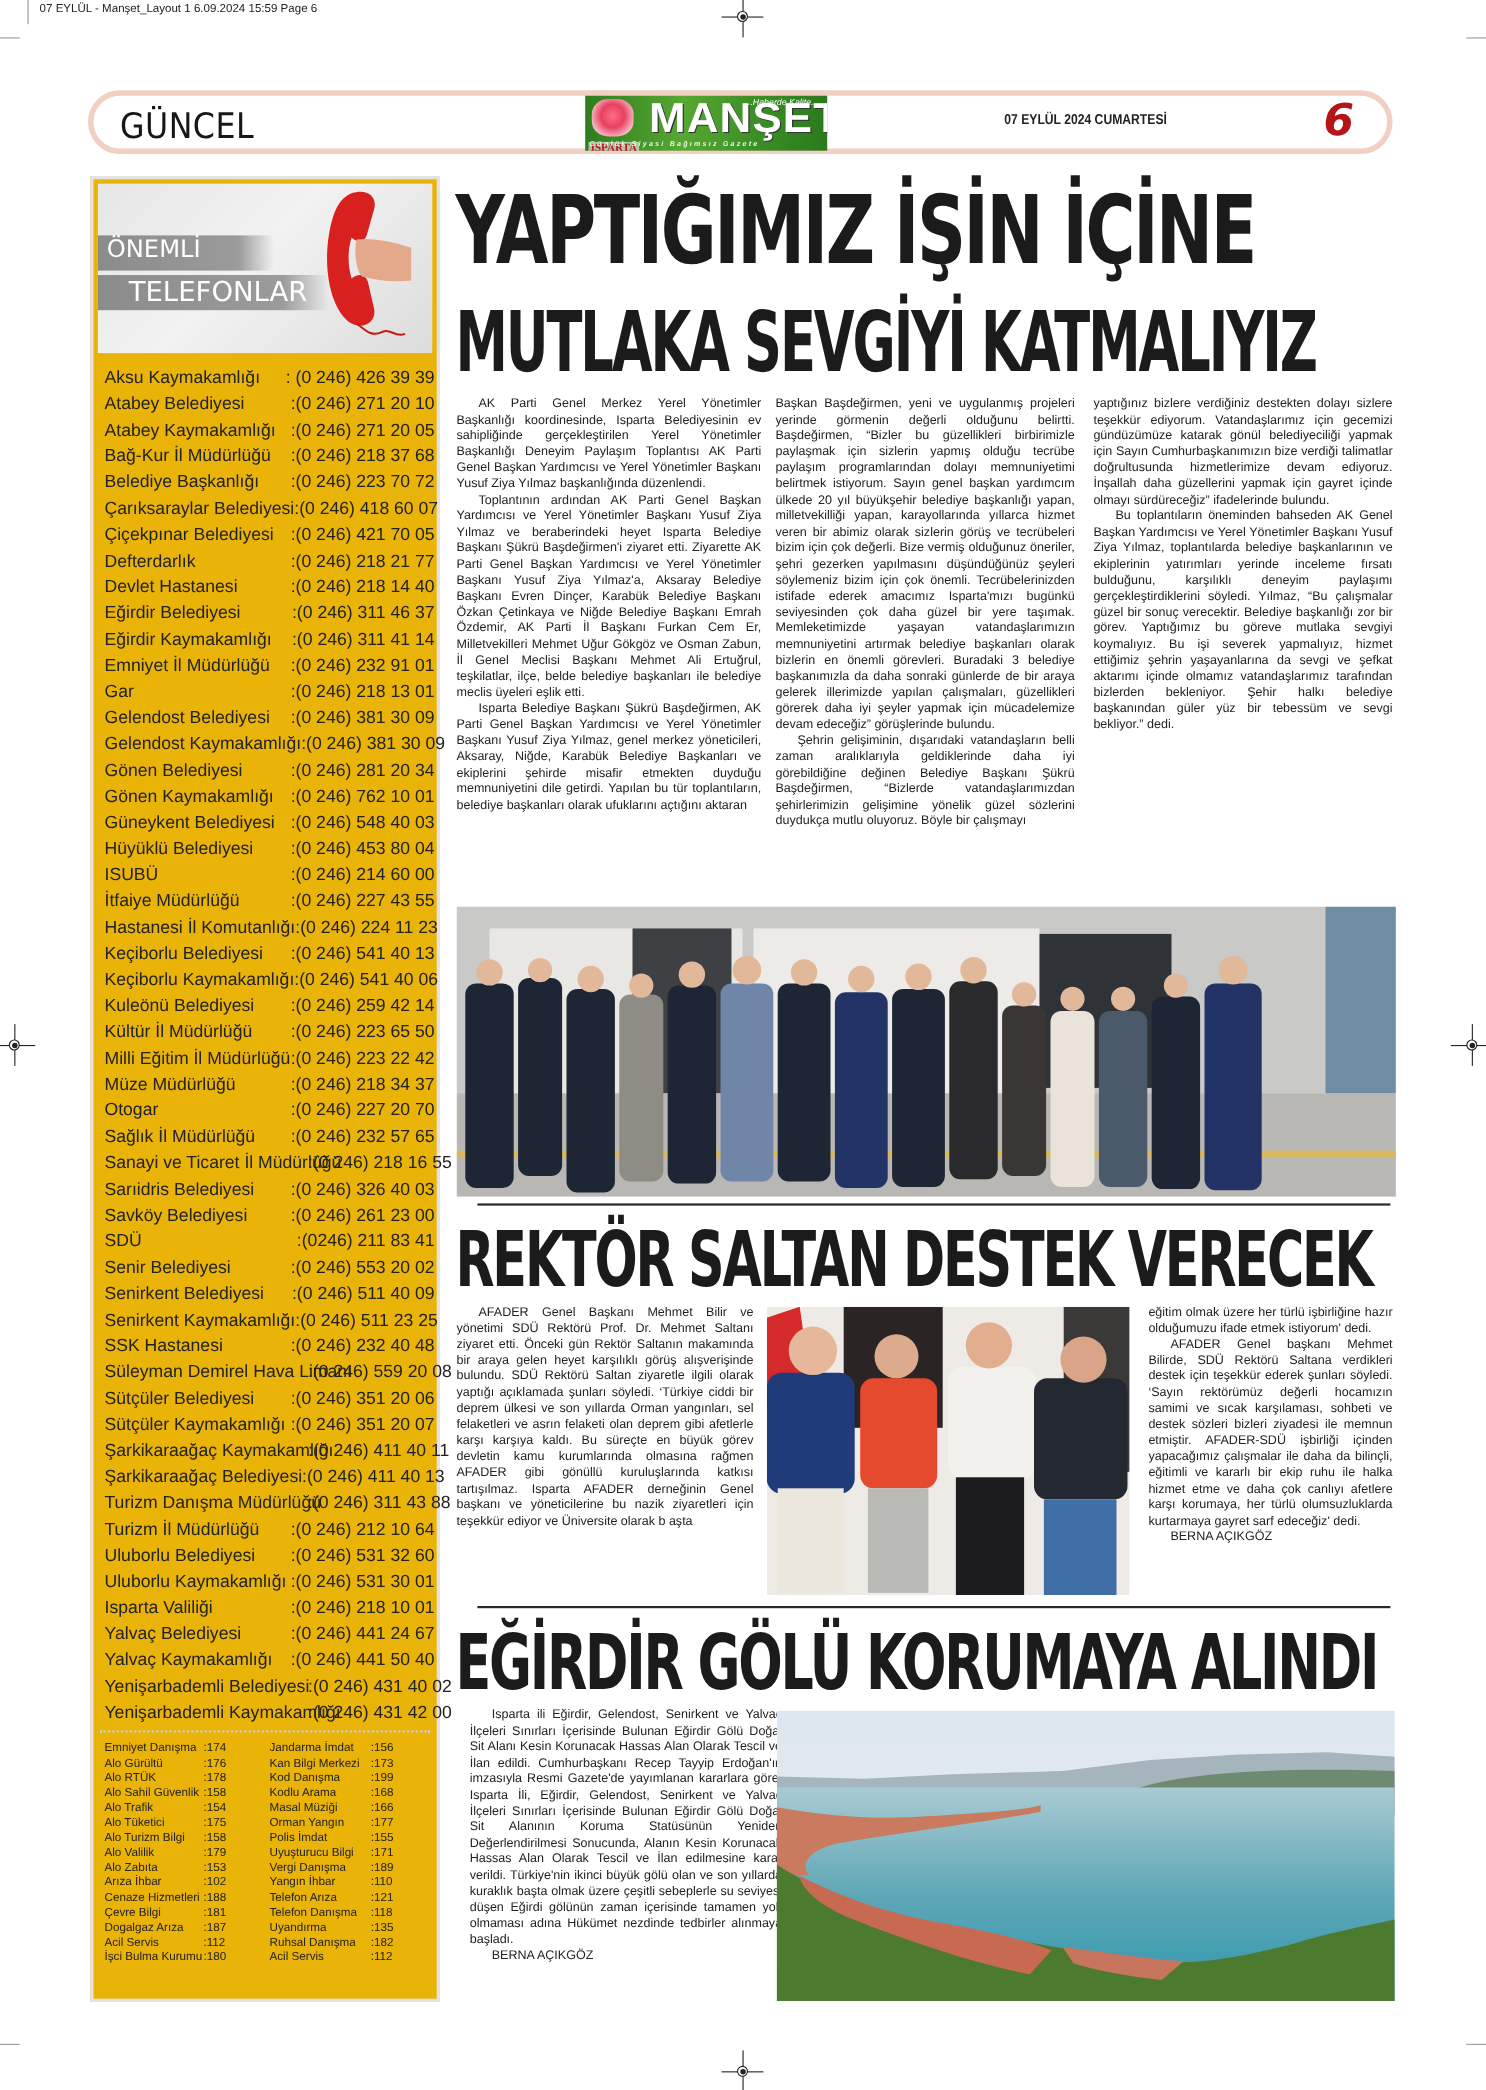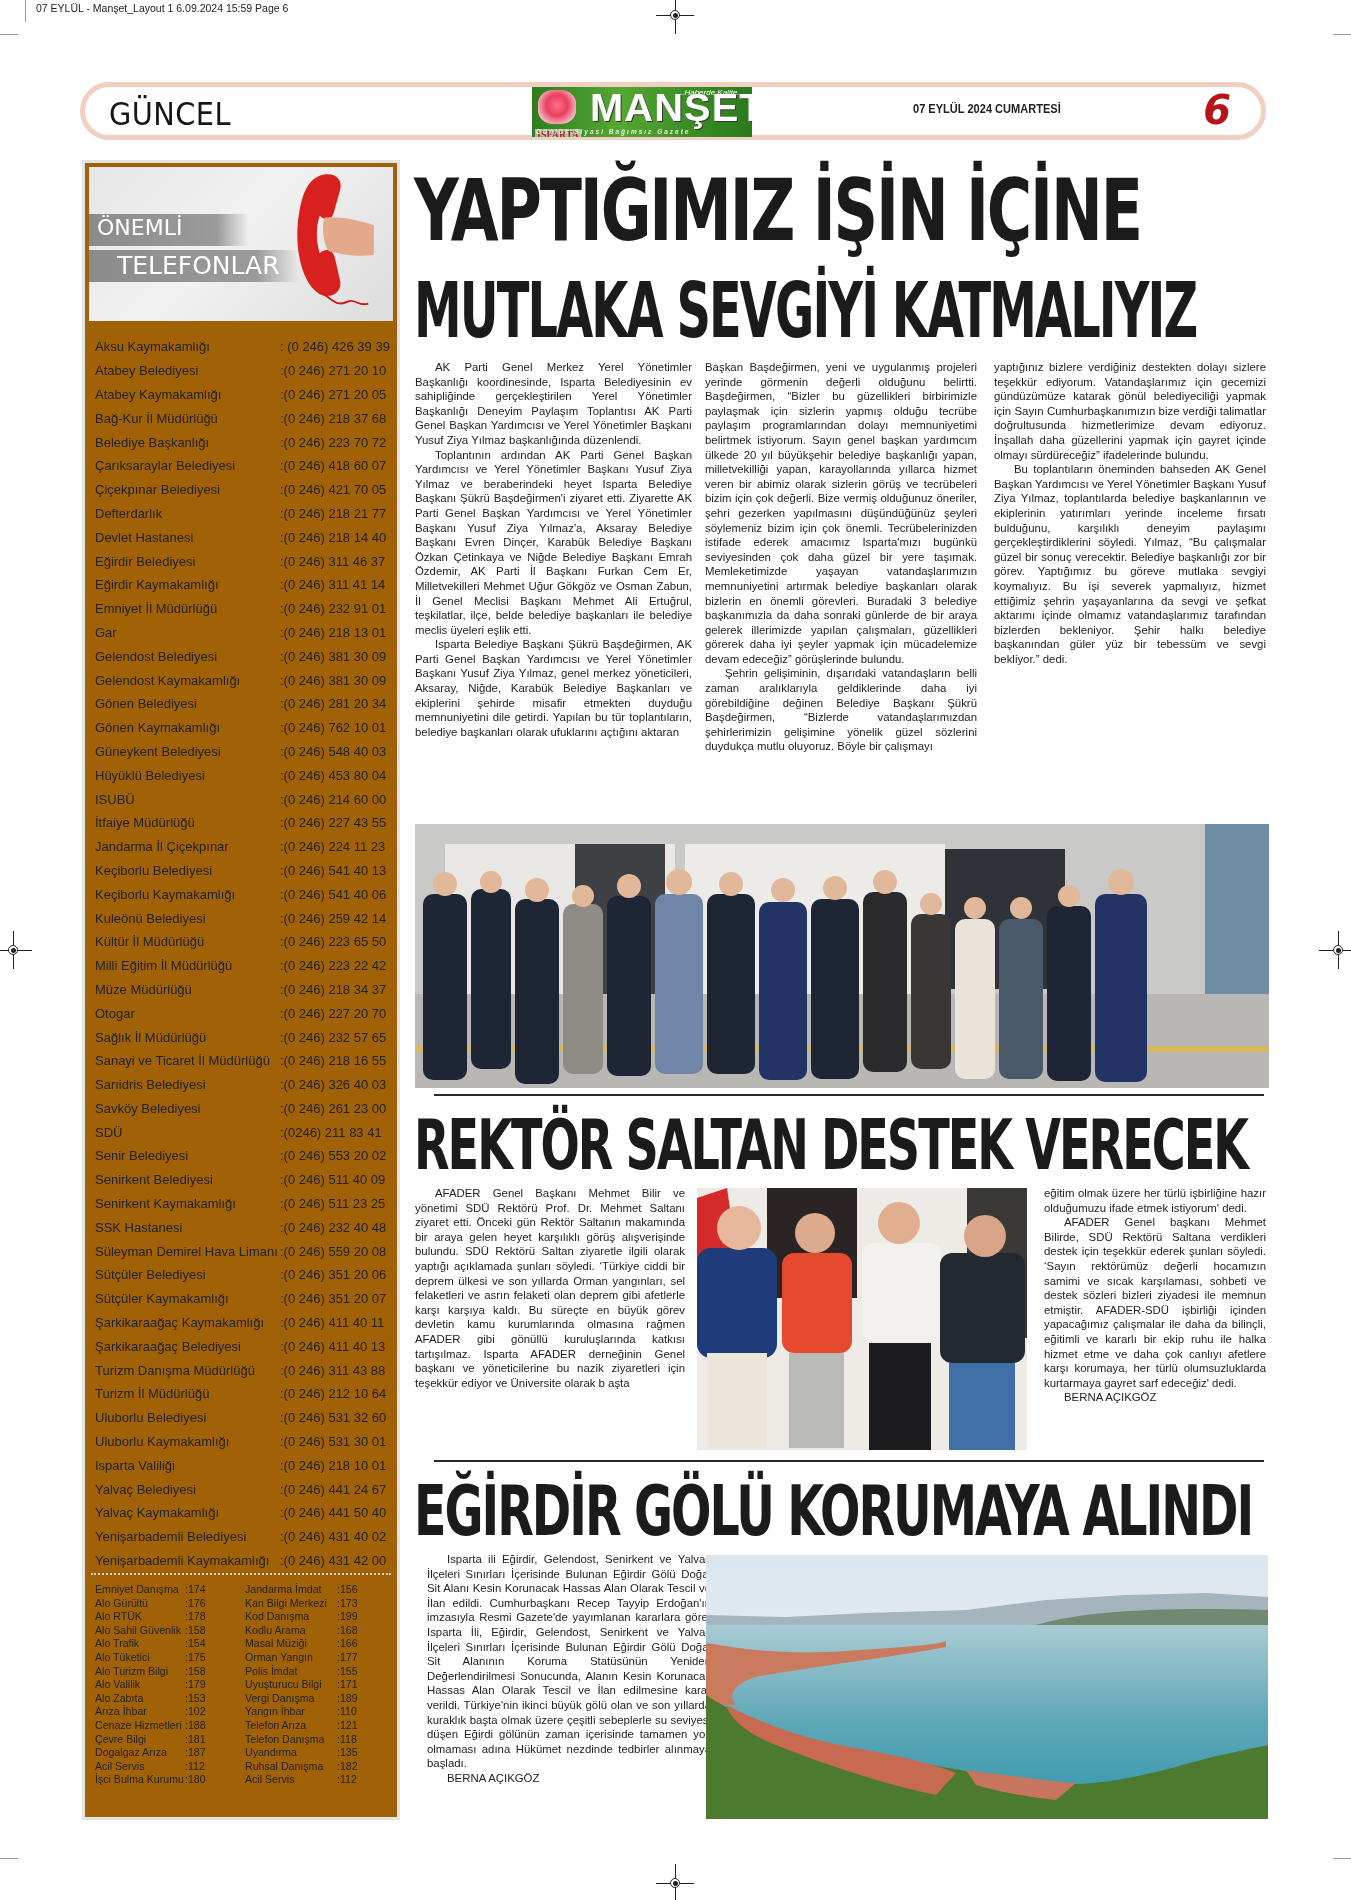--- a/index.html
+++ b/index.html
@@ -18,29 +18,29 @@
   .logo { position:absolute; left:447px; top:0px; width:220px; height:50px; background:linear-gradient(90deg,#2e7d1f 0%,#56a832 40%,#3c8f26 70%,#2a7a1c 100%); overflow:hidden; }
   .logo .rose { position:absolute; left:6px; top:3px; width:38px; height:34px; border-radius:40%; background:radial-gradient(circle at 50% 45%, #ff6f8a 0%, #e8405f 40%, #f7b8c4 75%, #f6d9de 100%); }
   .logo .isparta { position:absolute; left:3px; top:42px; font-size:10px; font-weight:bold; color:#c8102e; font-family:"Liberation Serif", serif; background:rgba(255,255,255,0.55); padding:0 2px; }
   .logo .brand { position:absolute; left:58px; top:2px; font-size:38px; font-weight:bold; color:#fff; font-family:"Liberation Sans", sans-serif; letter-spacing:1px; text-shadow:1px 1px 0 #333; transform:scaleX(1.05); transform-origin:left; line-height:38px; }
   .logo .tagline { position:absolute; right:8px; top:1px; font-size:8px; font-style:italic; color:#fff; }
   .logo .subline { position:absolute; left:4px; bottom:2px; font-size:6.5px; font-style:italic; font-weight:bold; color:#e9f5e0; letter-spacing:2px; }
   .date { position:absolute; left:828px; top:14px; font-size:13px; font-weight:bold; color:#222; transform:scaleX(0.85); transform-origin:left; }
   .pagenum { position:absolute; right:30px; top:0px; font-size:40px; font-weight:bold; color:#b71419; font-family:"DejaVu Sans", sans-serif; font-style:italic; }
 
   
-  .sidebar { position:absolute; left:82px; top:160px; width:318px; height:1660px; border:3px solid #e3e3e3; box-sizing:border-box; background:#a16207; }
+  .sidebar { position:absolute; left:82px; top:160px; width:318px; height:1660px; border:3px solid #e3e3e3; box-sizing:border-box; background:#eab308; }
   .phone-banner { position:absolute; left:4px; top:4px; width:304px; height:154px; background:linear-gradient(135deg,#e6e6e6 0%,#f2f2f2 45%,#dcdcdc 100%); overflow:hidden; }
   .banner-stripe1 { position:absolute; left:0; top:47px; width:160px; height:32px; background:linear-gradient(90deg,#8b8b8b 0%,#9b9b9b 80%, rgba(155,155,155,0) 100%); }
   .banner-stripe2 { position:absolute; left:0; top:83px; width:210px; height:32px; background:linear-gradient(90deg,#8b8b8b 0%,#9b9b9b 80%, rgba(155,155,155,0) 100%); }
   .banner-t1 { position:absolute; left:8px; top:48px; font-size:22px; color:#fff; font-family:"DejaVu Sans", sans-serif; }
   .banner-t2 { position:absolute; left:28px; top:84px; font-size:25px; color:#fff; font-family:"DejaVu Sans", sans-serif; }
   .handset { position:absolute; left:210px; top:4px; width:60px; height:140px; }
   .phone-table { position:absolute; left:10px; top:172px; width:300px; }
-  .prow { display:flex; height:23.8px; align-items:center; font-size:13px; color:#222; }
+  .prow { display:flex; height:23.8px; font-size:16px; color:#222; }
   .prow .pn { width:185px; white-space:nowrap; }
   .prow .pv { white-space:nowrap; }
   .dotsep { position:absolute; left:6px; top:1410px; width:300px; border-top:2px dotted #d0d0d0; }
   .short-codes { position:absolute; left:10px; top:1420px; width:300px; display:flex; }
   .sc-col { width:155px; }
   .sc-row { display:flex; font-size:10.6px; line-height:13.6px; color:#222; }
   .sc-row .sn { white-space:nowrap; }
   .sc-col.left .sn { width:90px; }
   .sc-col.right .sn { width:92px; }
 
@@ -192,21 +192,21 @@
       </div>
       <div class="prow">
         <span class="pn">ISUBÜ</span>
         <span class="pv">:(0 246) 214 60 00</span>
       </div>
       <div class="prow">
         <span class="pn">İtfaiye Müdürlüğü</span>
         <span class="pv">:(0 246) 227 43 55</span>
       </div>
       <div class="prow">
-        <span class="pn">Jandarma İl Çiçekpınar</span>
+        <span class="pn">Hastanesi İl Komutanlığı</span>
         <span class="pv">:(0 246) 224 11 23</span>
       </div>
       <div class="prow">
         <span class="pn">Keçiborlu Belediyesi</span>
         <span class="pv">:(0 246) 541 40 13</span>
       </div>
       <div class="prow">
         <span class="pn">Keçiborlu Kaymakamlığı</span>
         <span class="pv">:(0 246) 541 40 06</span>
       </div>

